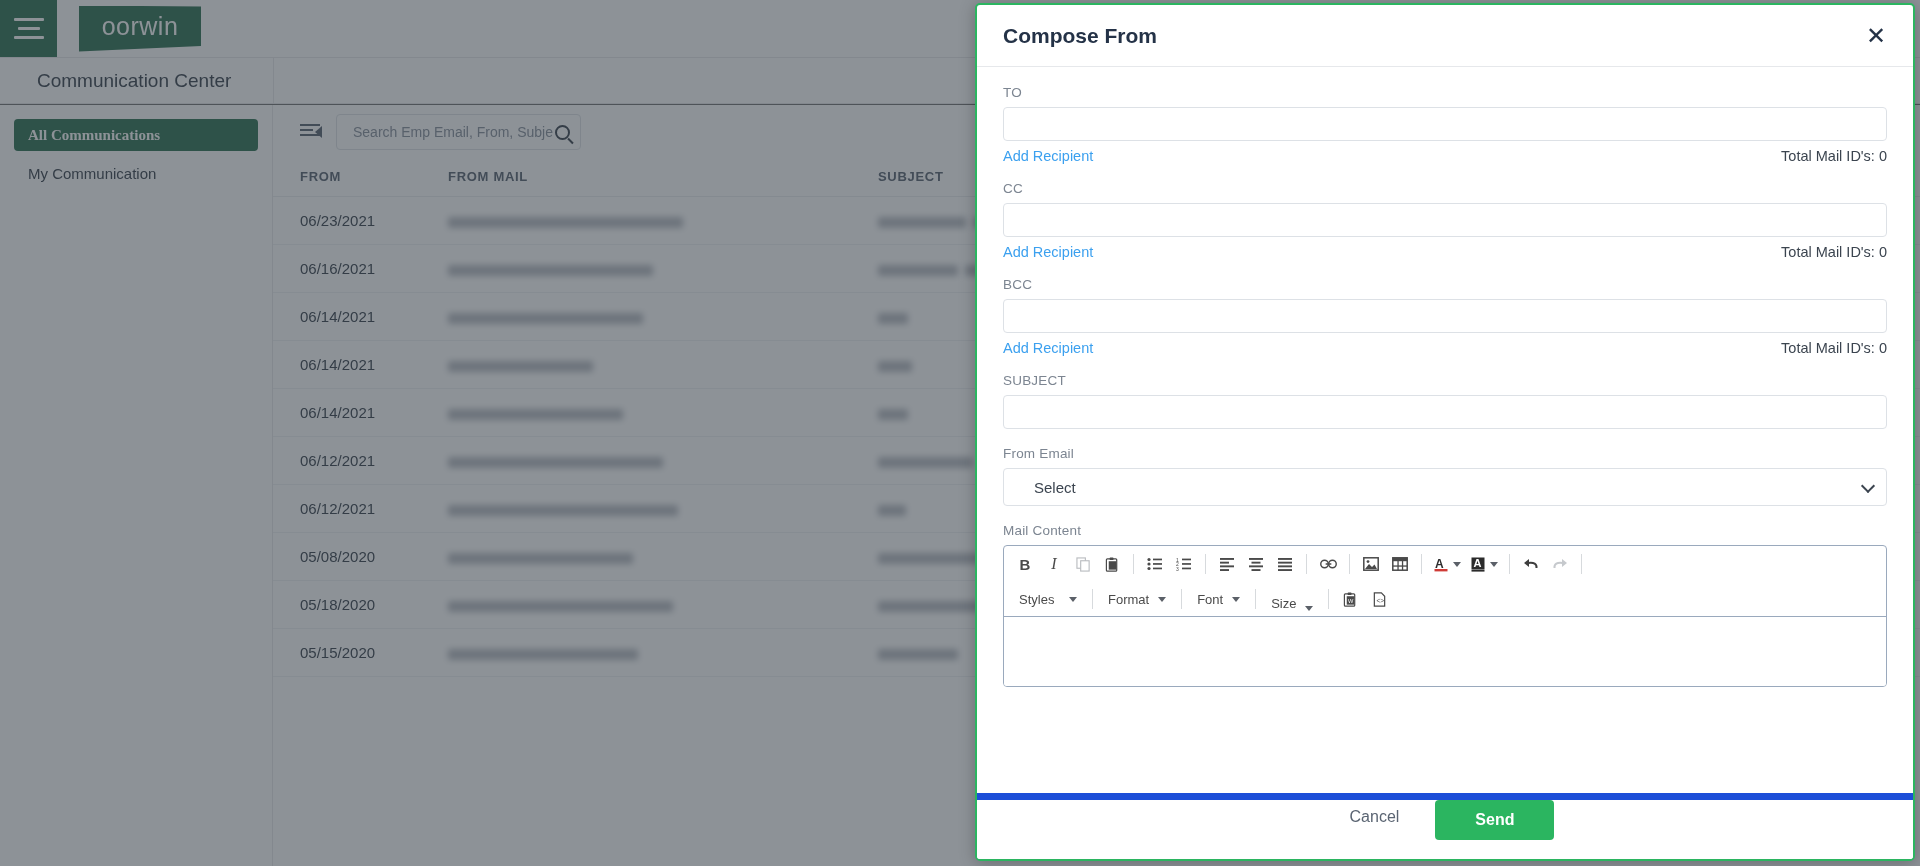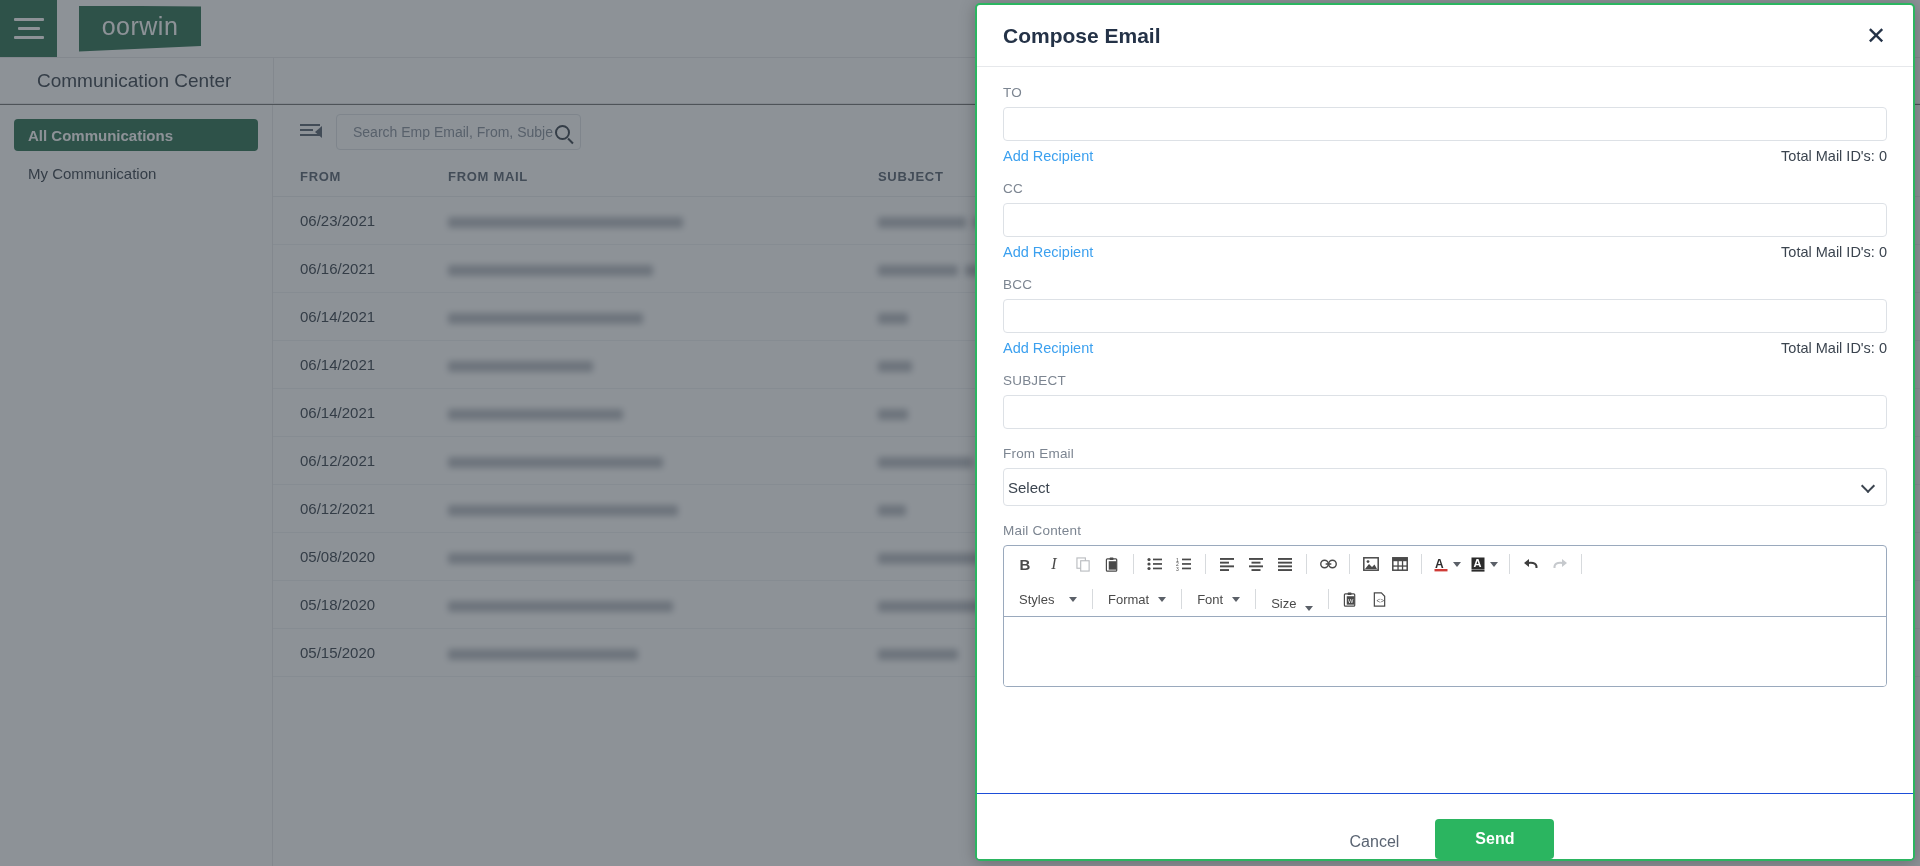--- a/index.html
+++ b/index.html
@@ -85,21 +85,21 @@
   
   .side-nav {
     position: absolute; top: 105px; left: 0; width: 273px; bottom: 0;
     border-right: 1px solid #e8e9ec; background: #fff; padding-top: 14px;
   }
   .nav-item {
     margin: 0 14px 6px 14px; height: 32px;
     display: flex; align-items: center; padding-left: 14px;
     font-size: 15px; color: #3b444f; border-radius: 4px; cursor: pointer;
   }
-  .nav-item.active { background: #2e7153; color: #ffffff; font-weight: 600; }
+  .nav-item.active { background: #2e7153; color: #ffffff; font-weight: 600; font-family: Liberation Serif, serif; }
 
   
   .table-panel {
     position: absolute; top: 105px; left: 273px; right: 0; bottom: 0;
     background: #fff;
   }
   .table-tools {
     height: 54px; display: flex; align-items: center;
     padding-left: 27px; gap: 16px;
   }
@@ -191,21 +191,21 @@
     font-size: 14.5px; color: #3ba0ef; cursor: pointer;
   }
   .total-ids { font-size: 14.5px; color: #3b444f; }
   .field-block { margin-bottom: 0; }
   .field-gap { margin-bottom: 17px; }
 
   .select-wrap { position: relative; }
   .select-box {
     width: 100%; height: 38px; border: 1px solid #dde1e6; border-radius: 4px;
     background: #fff; display: flex; align-items: center;
-    padding: 0 4px; font-size: 15px; color: #3b444f; cursor: pointer;
+    padding: 0 30px; font-size: 15px; color: #3b444f; cursor: pointer;
   }
   .chev {
     position: absolute; right: 14px; top: 13px;
     width: 10px; height: 10px; border-right: 2px solid #3b444f;
     border-bottom: 2px solid #3b444f; transform: rotate(45deg);
   }
 
   
   .editor {
     border: 1px solid #9aa9bd; border-radius: 4px; margin-top: 7px;
@@ -235,22 +235,22 @@
   .dd.styles { min-width: 72px; justify-content: space-between; }
   .dd.format { min-width: 68px; justify-content: space-between; }
   .dd.font   { min-width: 55px; justify-content: space-between; }
   .dd.size   { min-width: 50px; justify-content: space-between; align-items: flex-end; }
   .editor-area {
     border-top: 1px solid #9aa9bd; height: 70px; background: #fff;
   }
 
   .modal-foot {
     flex: 0 0 66px; height: 66px;
-    border-top: 1px solid #1d4ed8;
-    display: flex; align-items: flex-end; justify-content: center; gap: 22px;
+    border-top: 7px solid #1d4ed8;
+    display: flex; align-items: flex-start; justify-content: center; gap: 22px;
     background: #fff;
   }
   .btn-cancel {
     background: none; border: 0; font-size: 16px; color: #5a6472; cursor: pointer;
     font-family: "Liberation Sans", sans-serif; padding: 8px 14px;
   }
   .btn-send {
     background: #2bb560; color: #fff; border: 0; border-radius: 4px;
     font-size: 16px; font-weight: 700; padding: 11px 40px; cursor: pointer;
     font-family: "Liberation Sans", sans-serif;
@@ -368,21 +368,21 @@
         </tbody>
     </table>
   </div>
 </div>
 
 <div id="scrim"></div>
 
 <div id="compose-modal">
 
   <div class="modal-head">
-    <div class="modal-title">Compose Email</div>
+    <div class="modal-title">Compose From</div>
     <div class="close-x">✕</div>
   </div>
 
   <div class="modal-body">
 
     <div class="field-block">
       <div class="field-label">TO</div>
       <input class="text-input" type="text" style="">
       <div class="recip-row">
         <span class="add-recipient">Add Recipient</span>

